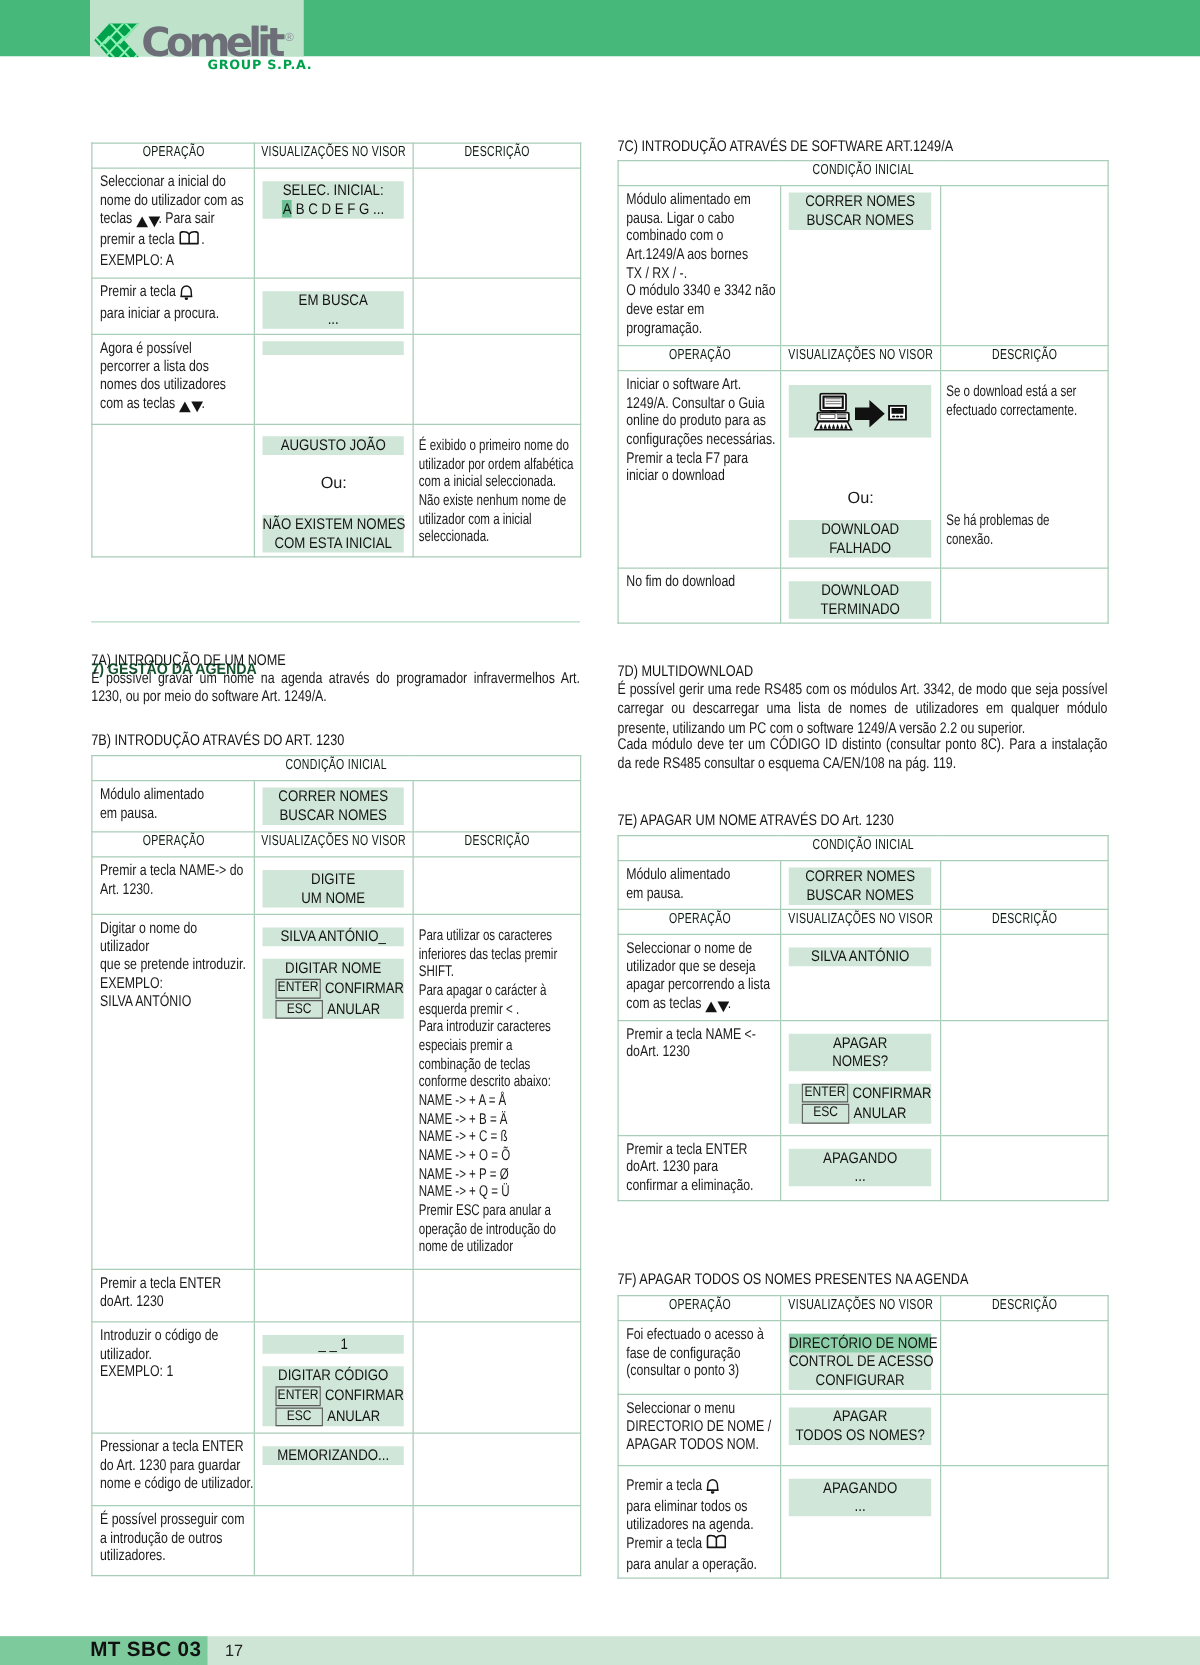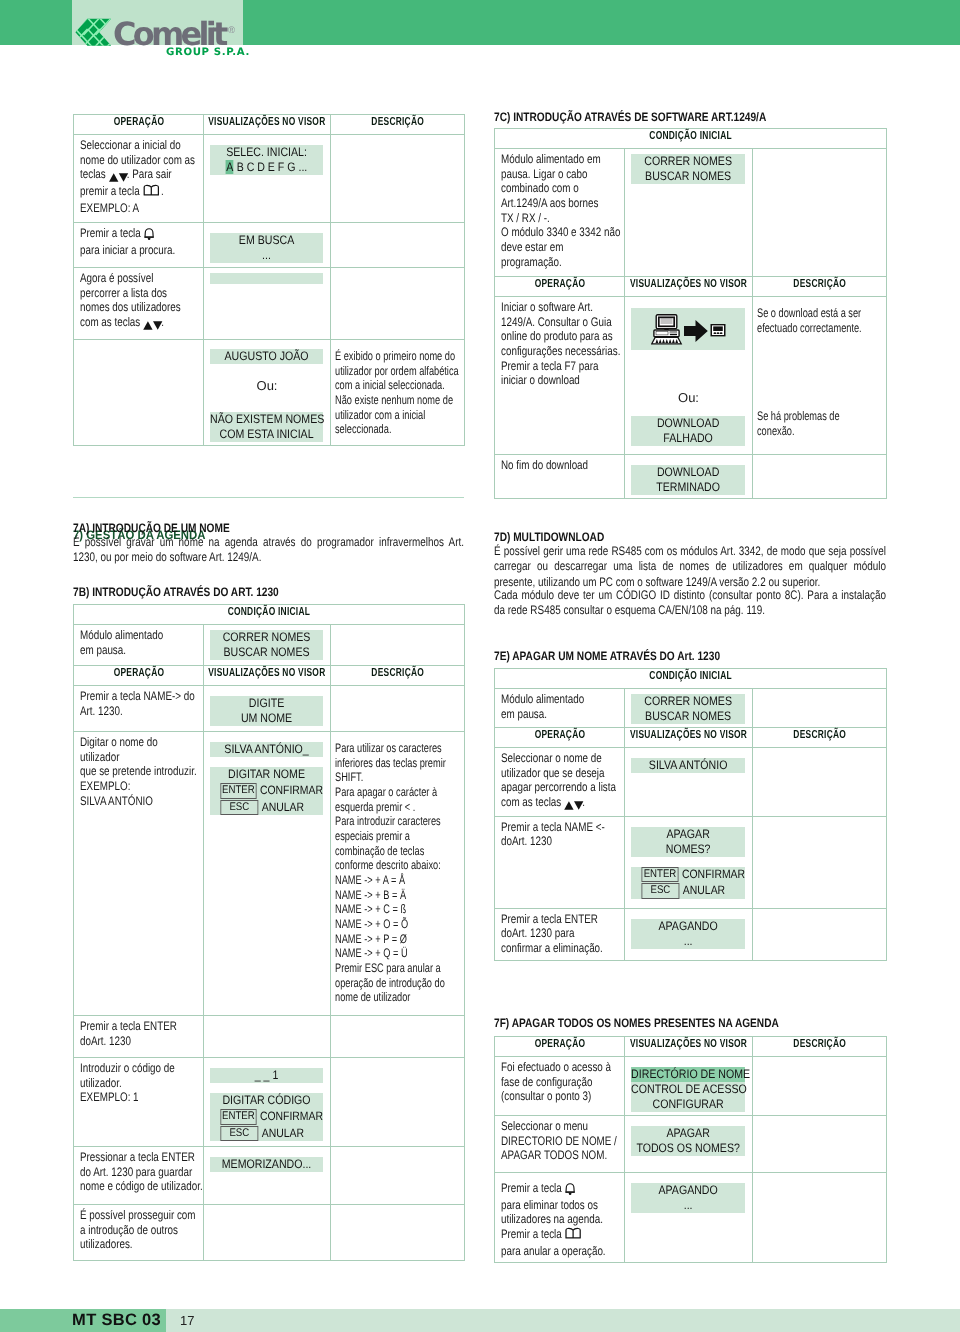--- a/index.html
+++ b/index.html
@@ -23,31 +23,31 @@
   .ftr-page{position:absolute;left:180px;top:1309px;height:23px;
             display:flex;align-items:center;font-size:13px;color:#222;}
 
   
   .nw{display:block;transform:scaleX(0.795);transform-origin:left top;width:125.8%;white-space:nowrap;}
   .nwc{display:block;transform:scaleX(0.862);transform-origin:center top;width:116%;margin-left:-8%;white-space:nowrap;}
 
   
   .hd1{position:absolute;font-size:12.3px;line-height:14px;font-weight:bold;color:#14532d;white-space:nowrap;margin-top:46px;}
   .hd1 .nw{transform:scaleX(0.925);width:108.1%;}
-  .hd2{position:absolute;font-size:12.3px;line-height:14px;color:#141414;white-space:nowrap;font-weight:bold;}
+  .hd2{position:absolute;font-size:12.3px;line-height:14px;color:#141414;white-space:nowrap;}
   .hd2 .nw{transform:scaleX(0.825);width:121.2%;}
   .para{position:absolute;font-size:12.4px;color:#1b1b1b;line-height:15.3px;text-align:justify;}
   .para .nw{white-space:normal;transform:scaleX(0.80);width:125%;}
   .rule{position:absolute;height:1.4px;background:#b3d9c4;}
 
   
   table.tb{border-collapse:collapse;table-layout:fixed;position:absolute;}
   table.tb td{border:1px solid #a9cdb8;padding:0;vertical-align:top;background:#fff;}
   td.hd{background:#7ccb9f;border:1px solid #7ccb9f;text-align:center;vertical-align:middle;
-        font-size:11.6px;font-weight:bold;color:#0a1a10;height:19px;padding:0;}
+        font-size:11.6px;font-weight:normal;color:#0a1a10;height:19px;padding:0;}
   td.hd .nwc{letter-spacing:.35px;transform:scaleX(0.725);width:137.9%;margin-left:-18.95%;}
   .cellpad{padding:3px 5px 4px 6px;font-size:12.4px;color:#1b1b1b;line-height:14.65px;}
   .cellpad-r{padding:9px 2px 4px 4px;}
   .cellpad.padtop8{padding-top:8px;}
   .cellpad-r .nw{transform:scaleX(0.745);width:134.2%;}
   .disp{background:#d0e6d8;margin:10px 7px 3px 6px;padding:0;
         text-align:center;font-size:12.3px;color:#131313;line-height:15.0px;}
   .disp .ln{display:block;}
   .disp .ln.hl{background:#8ccfa9;}
   .disp.empty{height:11px;padding:0;margin:5px 7px 3px 6px;}

